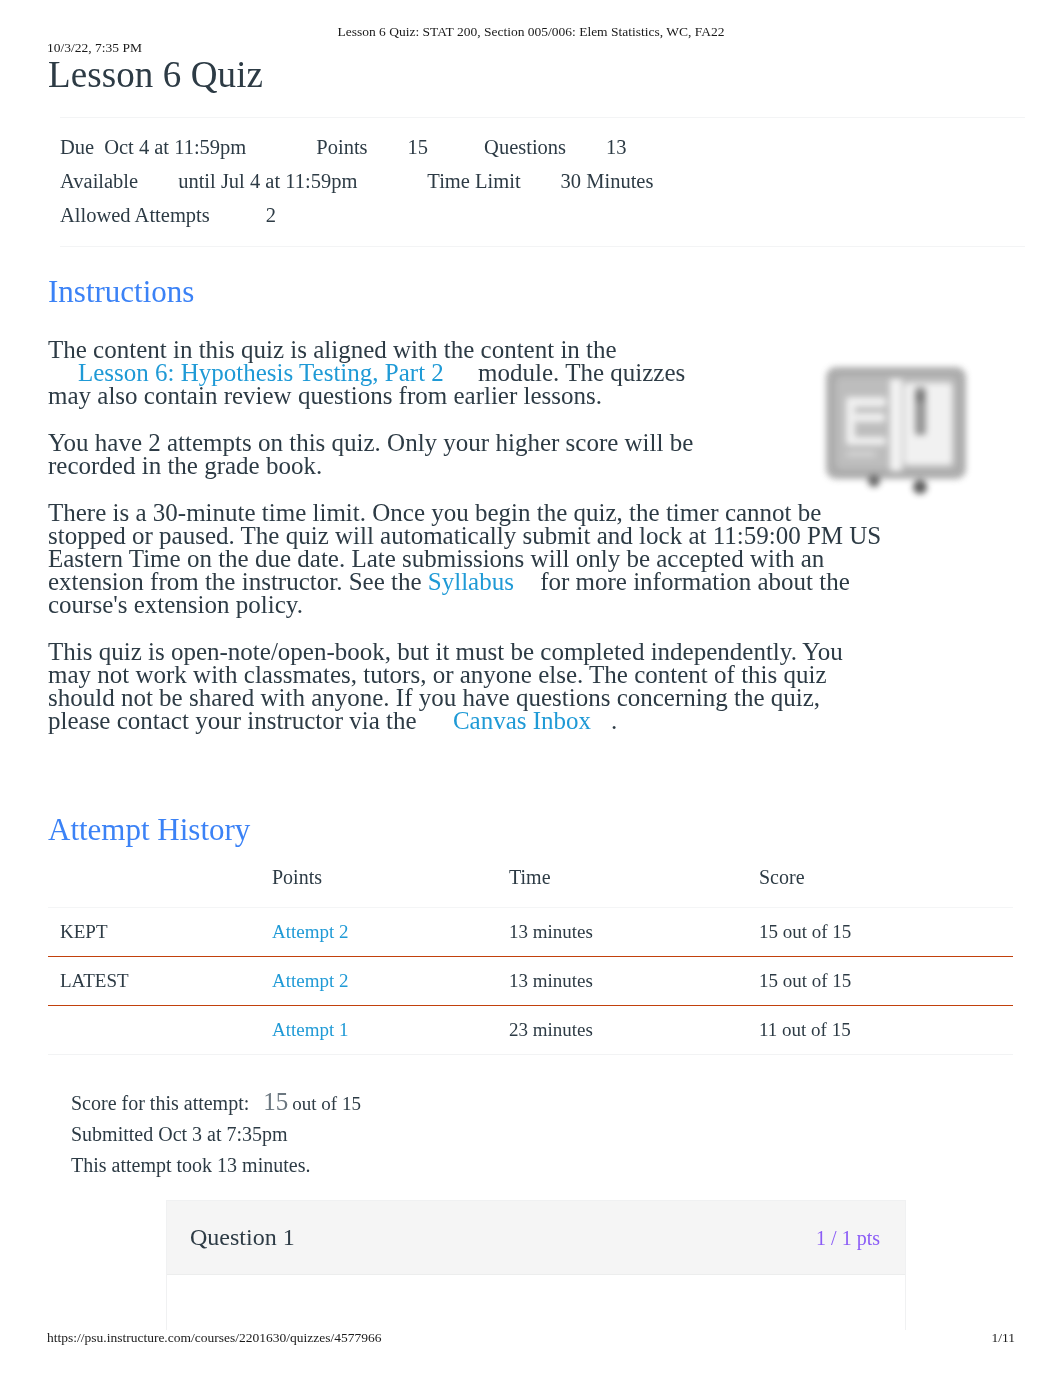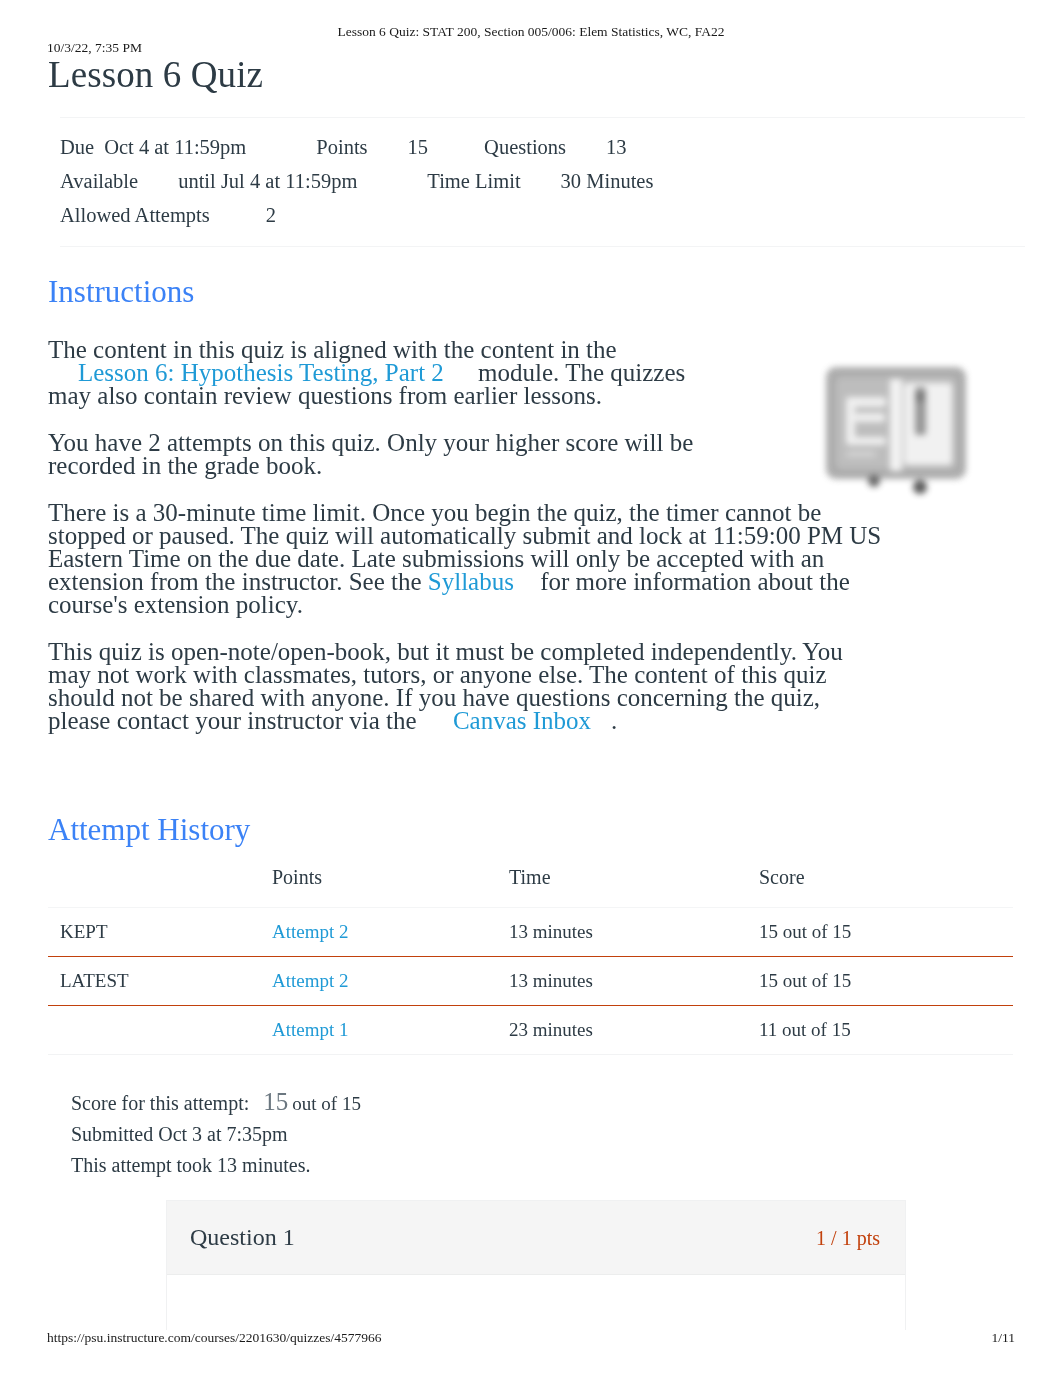--- a/index.html
+++ b/index.html
@@ -215,21 +215,21 @@
     top: 19px;
     font-size: 24px;
     color: #2d3b45;
     line-height: 34px;
   }
   .question-pts {
     position: absolute;
     right: 25px;
     top: 22px;
     font-size: 20px;
-    color: #c2410c;
+    color: #8b5cf6;
     line-height: 30px;
   }
   .question-body {
     height: 55px;
     background: #ffffff;
   }
 
   
   .print-footer {
     position: absolute;

